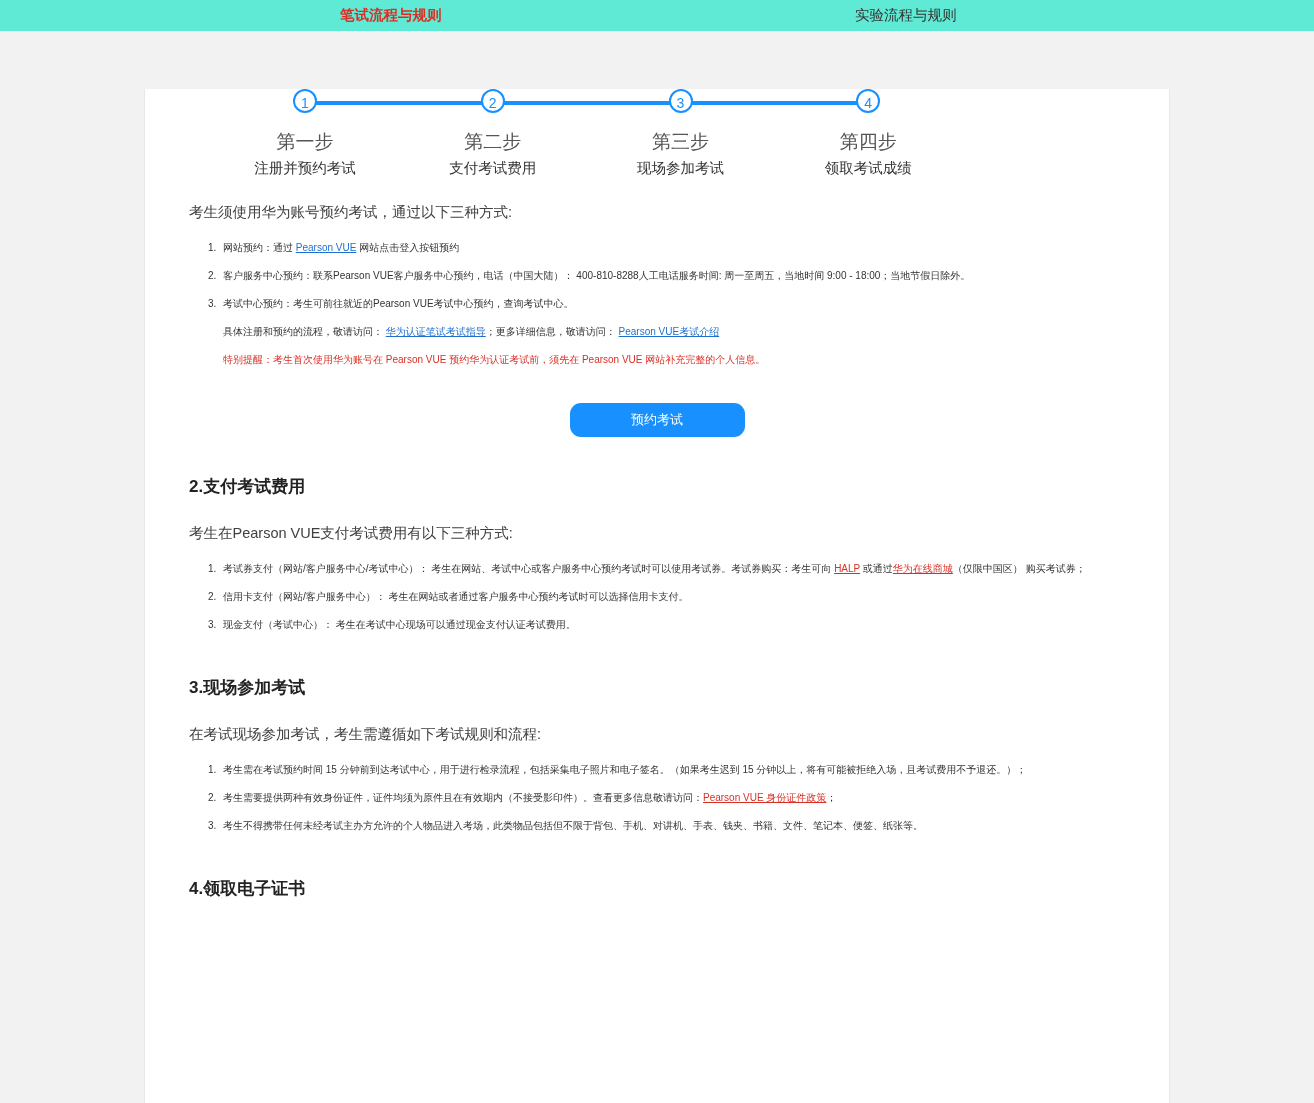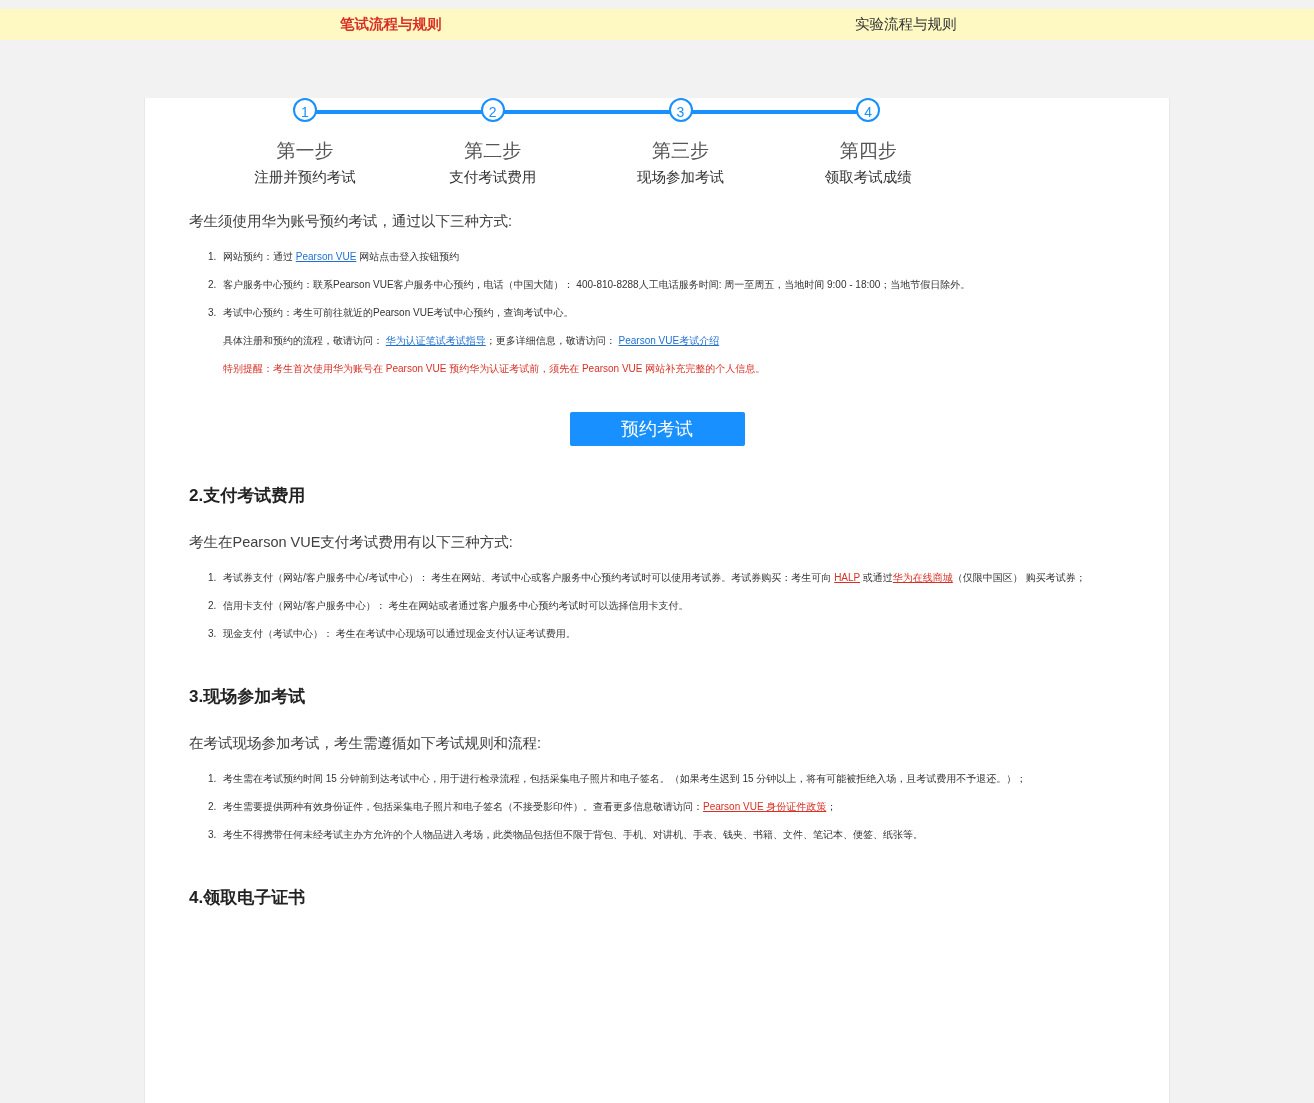--- a/index.html
+++ b/index.html
@@ -11,25 +11,24 @@
     min-height: 1103px;
     background: #f2f2f2;
     font-family: "Liberation Sans", sans-serif;
     font-size: 14px;
     color: #333;
   }
 
   
   .tabbar {
     height: 31px;
-    background: #fef9c3;
+    background: #5eead4;
     position: relative;
     display: flex;
     align-items: center;
-    margin-top: 9px;
   }
   .tab {
     position: absolute;
     top: 6px;
     font-size: 14.5px;
     cursor: pointer;
     white-space: nowrap;
   }
   .tab.active {
     color: #d93026;
@@ -169,23 +168,23 @@
 
   
   .btn-wrap {
     text-align: center;
     margin: 30px 0 0 0;
   }
   .btn {
     display: inline-block;
     background: #1890ff;
     color: #ffffff;
-    font-size: 18px;
+    font-size: 13px;
     border: none;
-    border-radius: 2px;
+    border-radius: 11px;
     padding: 0 32px;
     height: 34px;
     line-height: 34px;
     cursor: pointer;
     font-family: "Liberation Sans", sans-serif;
   }
   .btn.wide { min-width: 175px; }
   .btn-wrap.b1 { margin-top: 30px; }
 </style>
 </head>
@@ -268,21 +267,21 @@
       </li>
       <li>信用卡支付（网站/客户服务中心）： 考生在网站或者通过客户服务中心预约考试时可以选择信用卡支付。</li>
       <li>现金支付（考试中心）： 考生在考试中心现场可以通过现金支付认证考试费用。</li>
     </ol>
 
     <h2 class="sec">3.现场参加考试</h2>
     <p class="para">在考试现场参加考试，考生需遵循如下考试规则和流程:</p>
     <ol class="list">
       <li>考生需在考试预约时间 15 分钟前到达考试中心，用于进行检录流程，包括采集电子照片和电子签名。（如果考生迟到 15 分钟以上，将有可能被拒绝入场，且考试费用不予退还。）；</li>
       <li>
-        <span>考生需要提供两种有效身份证件，包括采集电子照片和电子签名（不接受影印件）。查看更多信息敬请访问：</span><a class="lk-red">Pearson VUE 身份证件政策</a><span>；</span>
+        <span>考生需要提供两种有效身份证件，证件均须为原件且在有效期内（不接受影印件）。查看更多信息敬请访问：</span><a class="lk-red">Pearson VUE 身份证件政策</a><span>；</span>
       </li>
       <li>考生不得携带任何未经考试主办方允许的个人物品进入考场，此类物品包括但不限于背包、手机、对讲机、手表、钱夹、书籍、文件、笔记本、便签、纸张等。</li>
     </ol>
 
     <h2 class="sec">4.领取电子证书</h2>
 
   </div>
 </div>
 
 </body></html>

